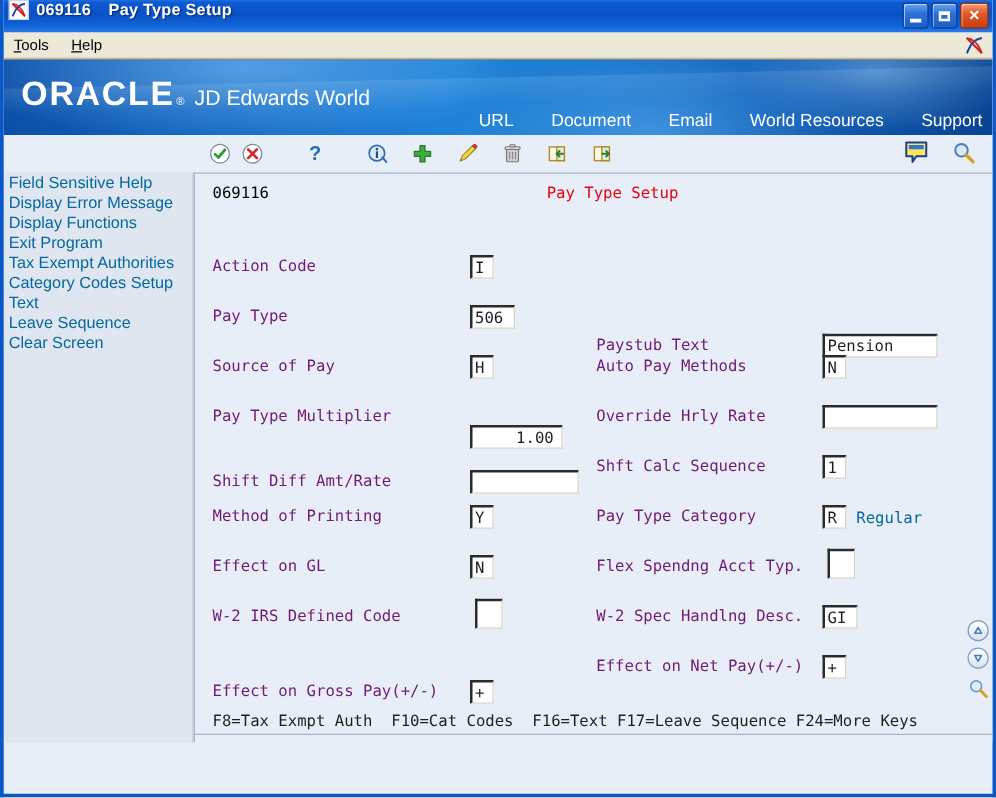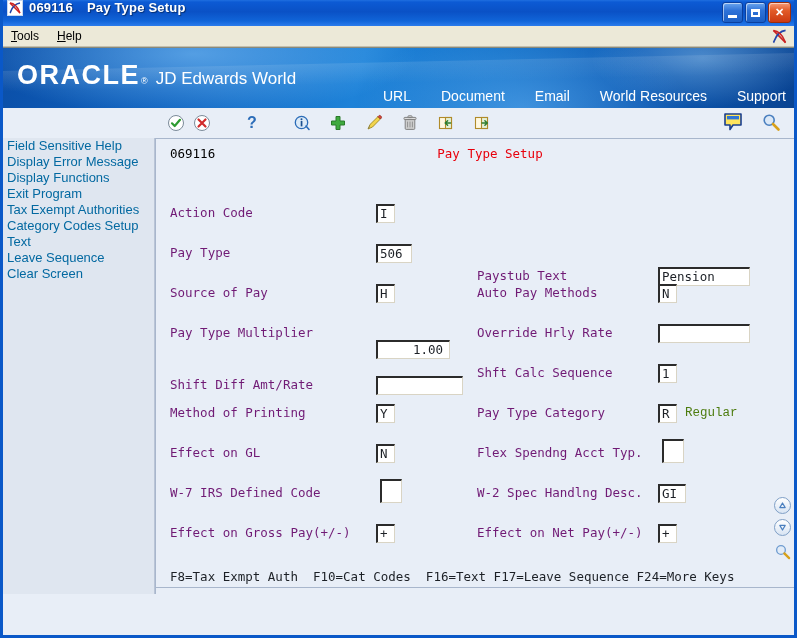--- a/index.html
+++ b/index.html
@@ -237,24 +237,23 @@
     line-height: 16px;
     color: #1c2026;
     padding-left: 2px;
     white-space: pre;
     overflow: hidden;
     cursor: text;
   }
   .fbox.num { text-align: right; padding-right: 6px; }
   .fside {
     position: absolute;
-    color: #4d7c0f;
+    color: #0369a1;
     line-height: 19px;
     white-space: pre;
-    font-family: Liberation Mono, monospace;
   }
 
   .fnkeys {
     position: absolute;
     left: 14px; bottom: 10px;
     color: #1c2026;
     white-space: pre;
   }
 
   
@@ -486,25 +485,25 @@
         <span class="mono flabel">Method of Printing</span>
         <span class="mono fbox" style="left:206px; top:1px; width:19px;">Y</span>
       </div>
 
       <div class="frow" style="left:14px; top:304px;">
         <span class="mono flabel">Effect on GL</span>
         <span class="mono fbox" style="left:206px; top:1px; width:19px;">N</span>
       </div>
 
       <div class="frow" style="left:14px; top:344px;">
-        <span class="mono flabel">W-7 IRS Defined Code</span>
+        <span class="mono flabel">W-2 IRS Defined Code</span>
         <span class="mono fbox" style="left:210px; top:-4px; width:22px; height:24px;"></span>
       </div>
 
-      <div class="frow" style="left:14px; top:384px;">
+      <div class="frow" style="left:14px; top:404px;">
         <span class="mono flabel">Effect on Gross Pay(+/-)</span>
         <span class="mono fbox" style="left:206px; top:1px; width:19px;">+</span>
       </div>
 
       <div class="frow" style="left:321px; top:104px;margin-top:23px;">
         <span class="mono flabel">Paystub Text</span>
         <span class="mono fbox" style="left:181px; top:1px; width:92px;">Pension</span>
       </div>
 
       <div class="frow" style="left:321px; top:144px;">

